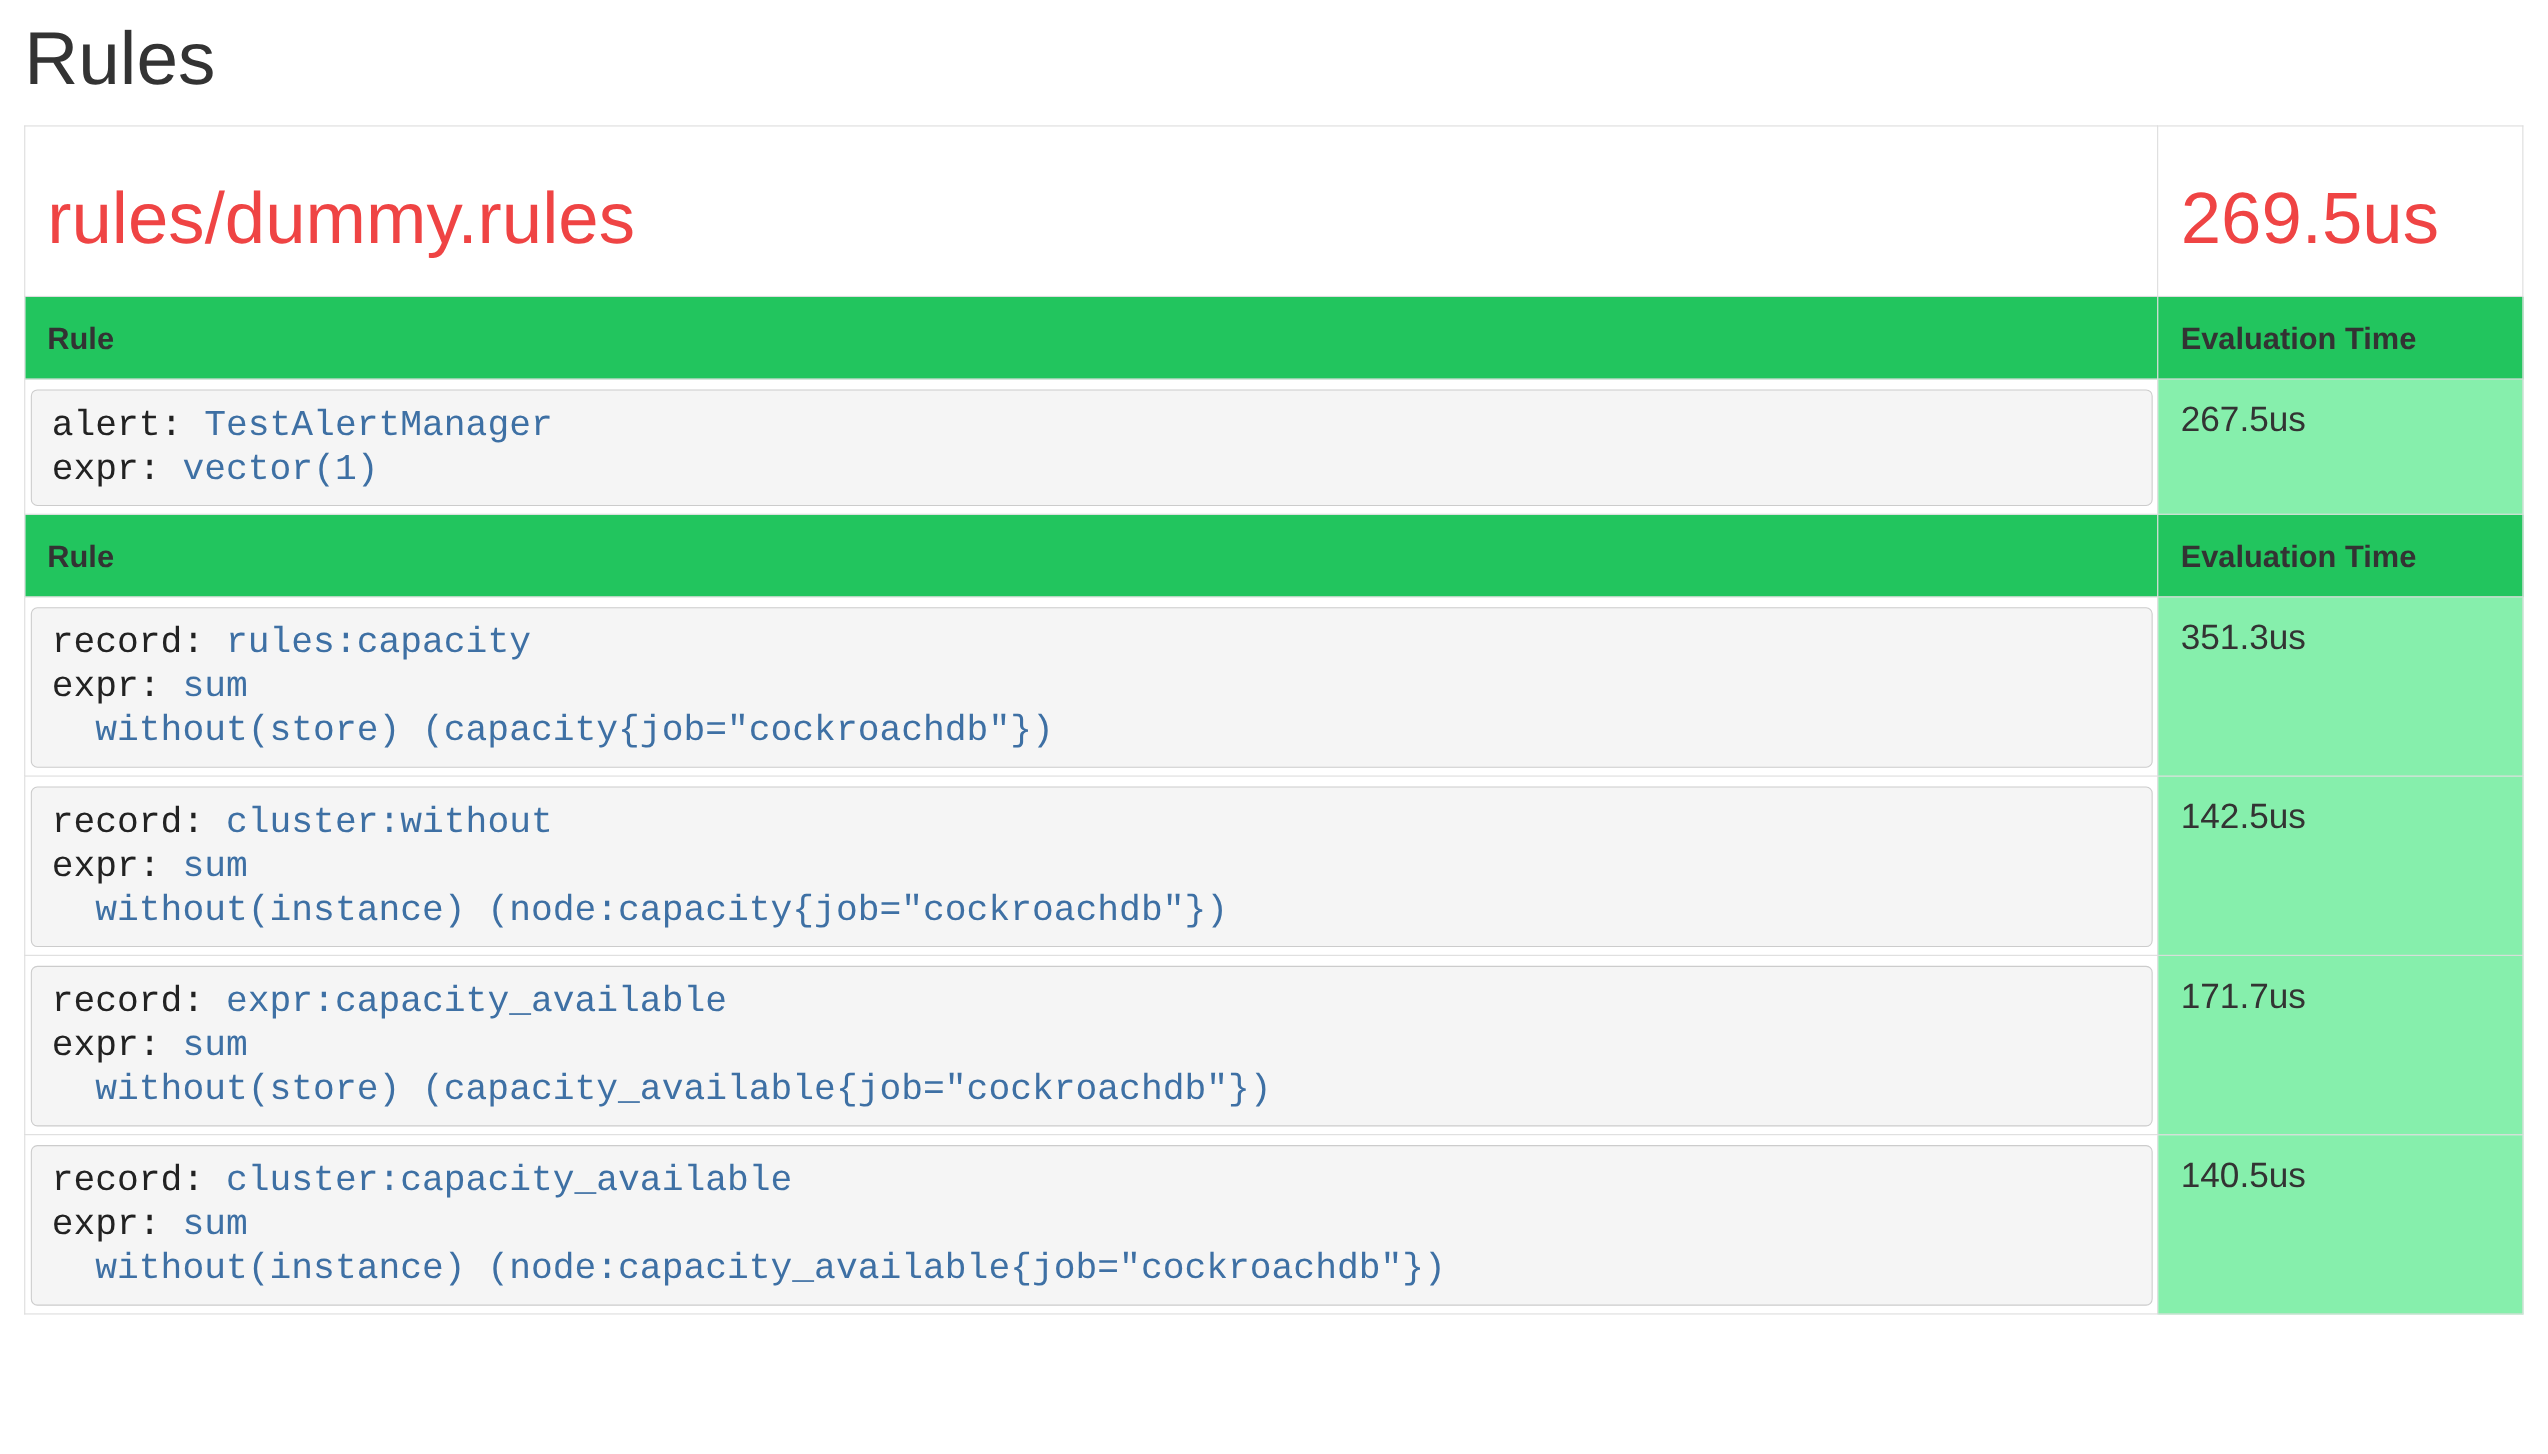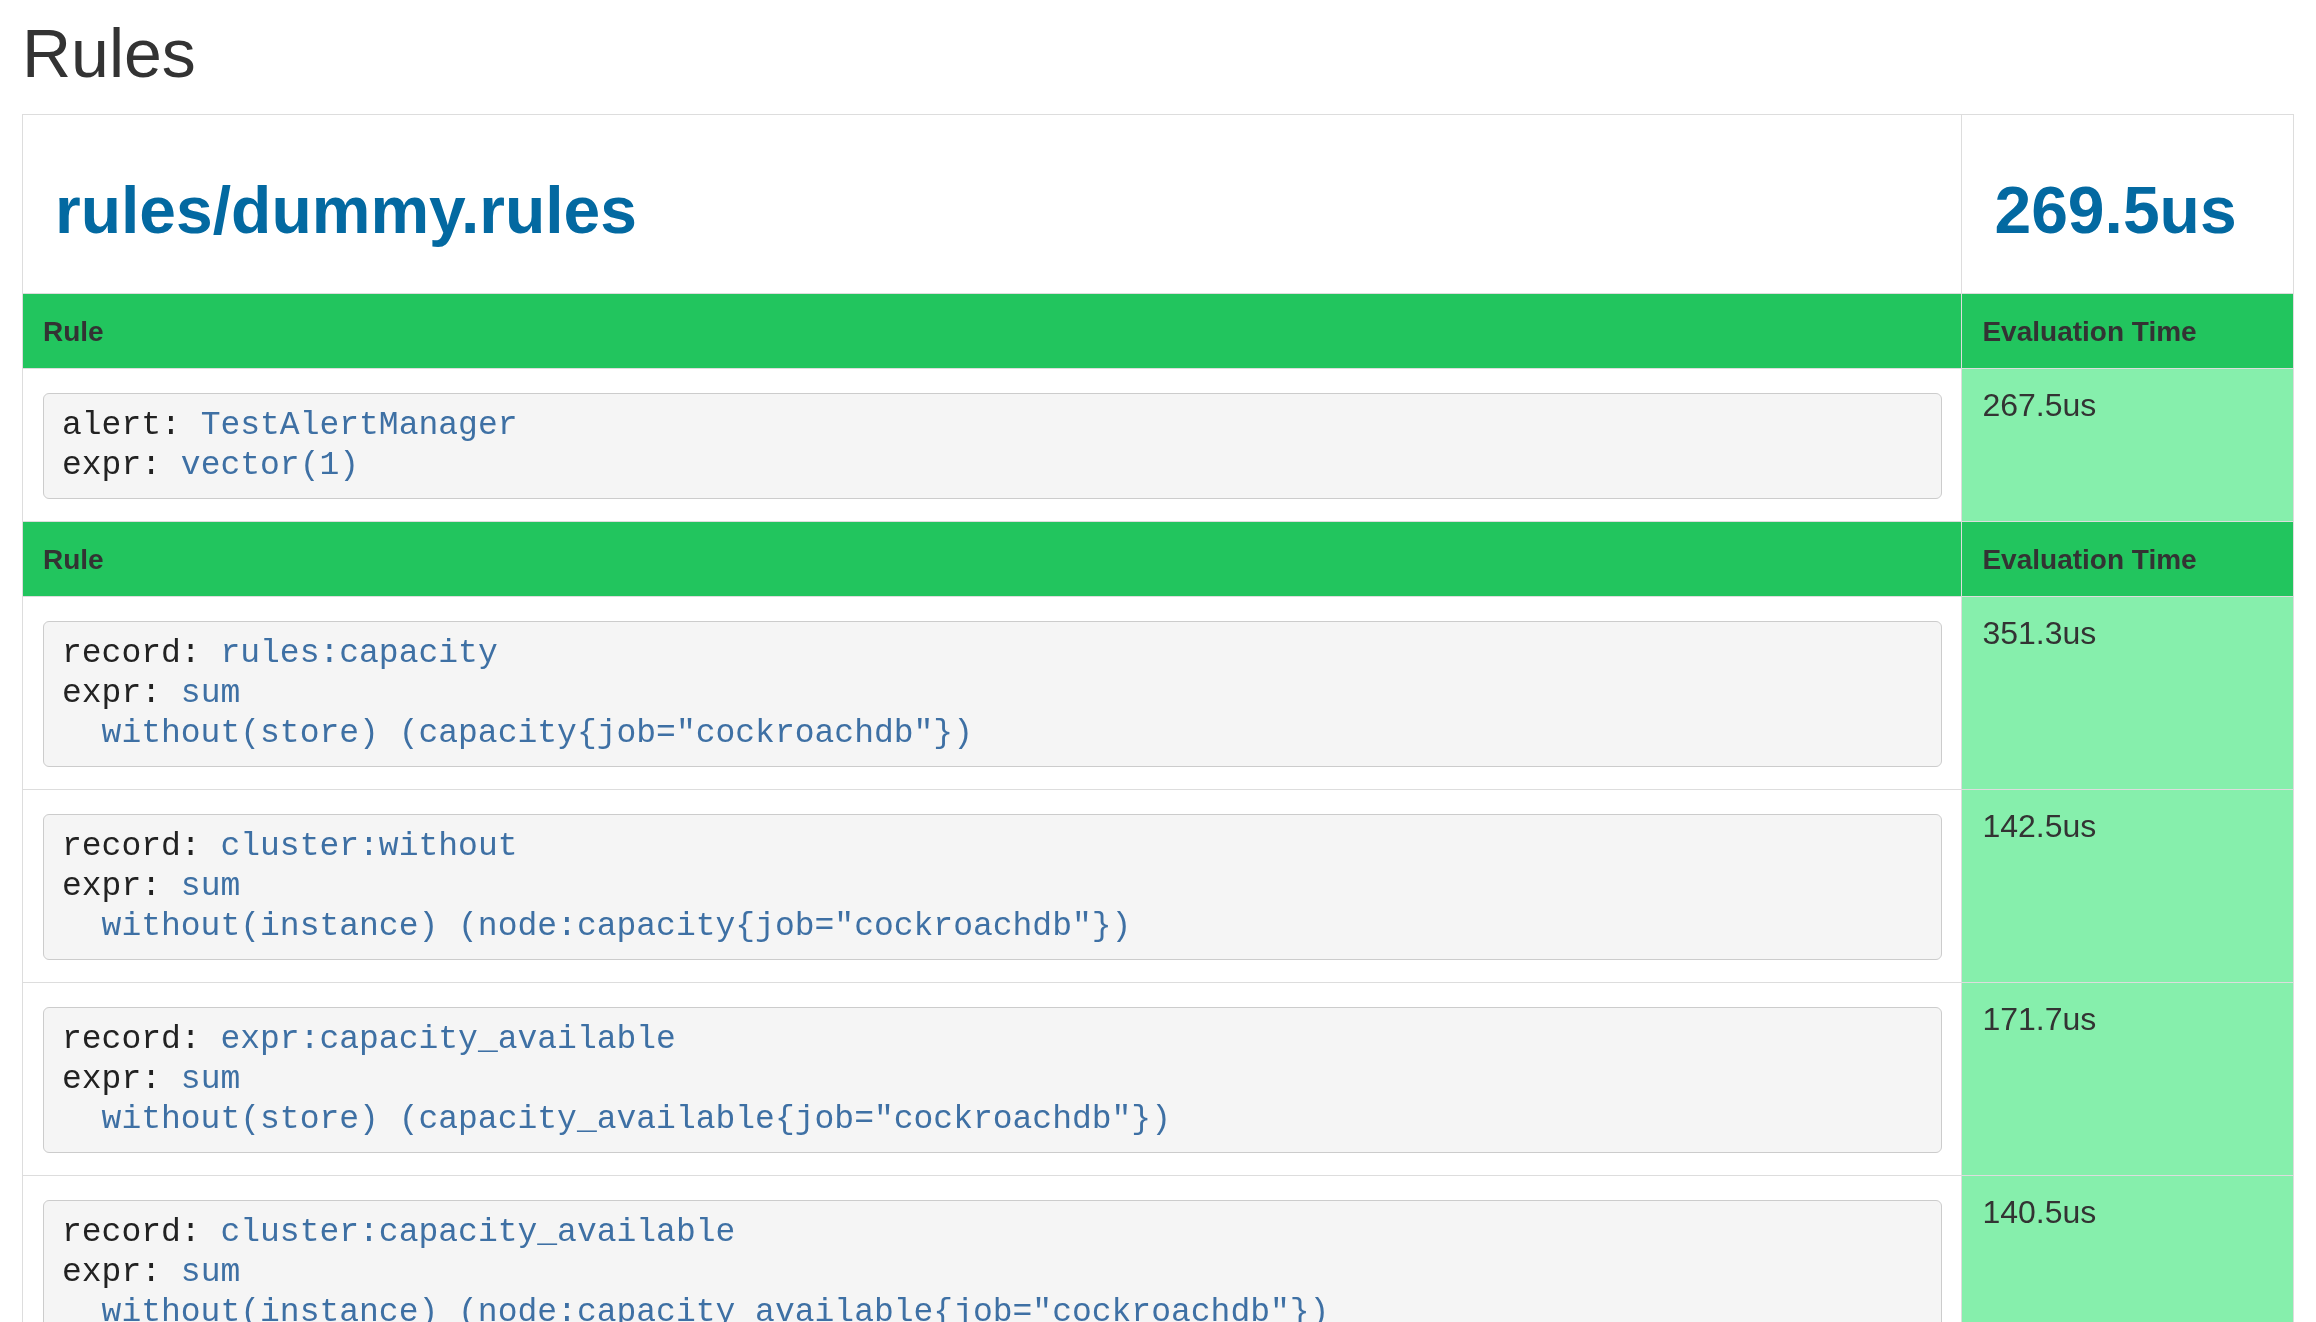--- a/index.html
+++ b/index.html
@@ -35,39 +35,39 @@
   table.rules-table td {
     border: 1px solid #dddddd;
     vertical-align: top;
     text-align: left;
   }
 
   th.group-cell { padding: 46px 20px 34px 20px; background: #ffffff; }
   .group-heading {
     font-size: 66px;
     line-height: 74px;
-    font-weight: 700;
-    color: #0369a1;
-    margin: 12px;
+    font-weight: 400;
+    color: #ef4444;
+    margin: 0;
     white-space: nowrap;
     overflow: hidden;
   }
 
   th.col-header {
     padding: 18px 20px 16px 20px;
     font-size: 28px;
     line-height: 40px;
     font-weight: 700;
     color: #333333;
     background: #22c55e;
   }
 
   td.rule-cell { padding: 8px 3px 6px 4px; background: #ffffff; }
   pre.rule-text {
-    margin: 16px;
+    margin: 1px;
     background: #f5f5f5;
     border: 1px solid #cccccc;
     border-radius: 6px;
     padding: 12px 4px 12px 18px;
     font-family: "Liberation Mono", "DejaVu Sans Mono", monospace;
     font-size: 33px;
     line-height: 40px;
     color: #222222;
     white-space: pre;
     overflow: hidden;

